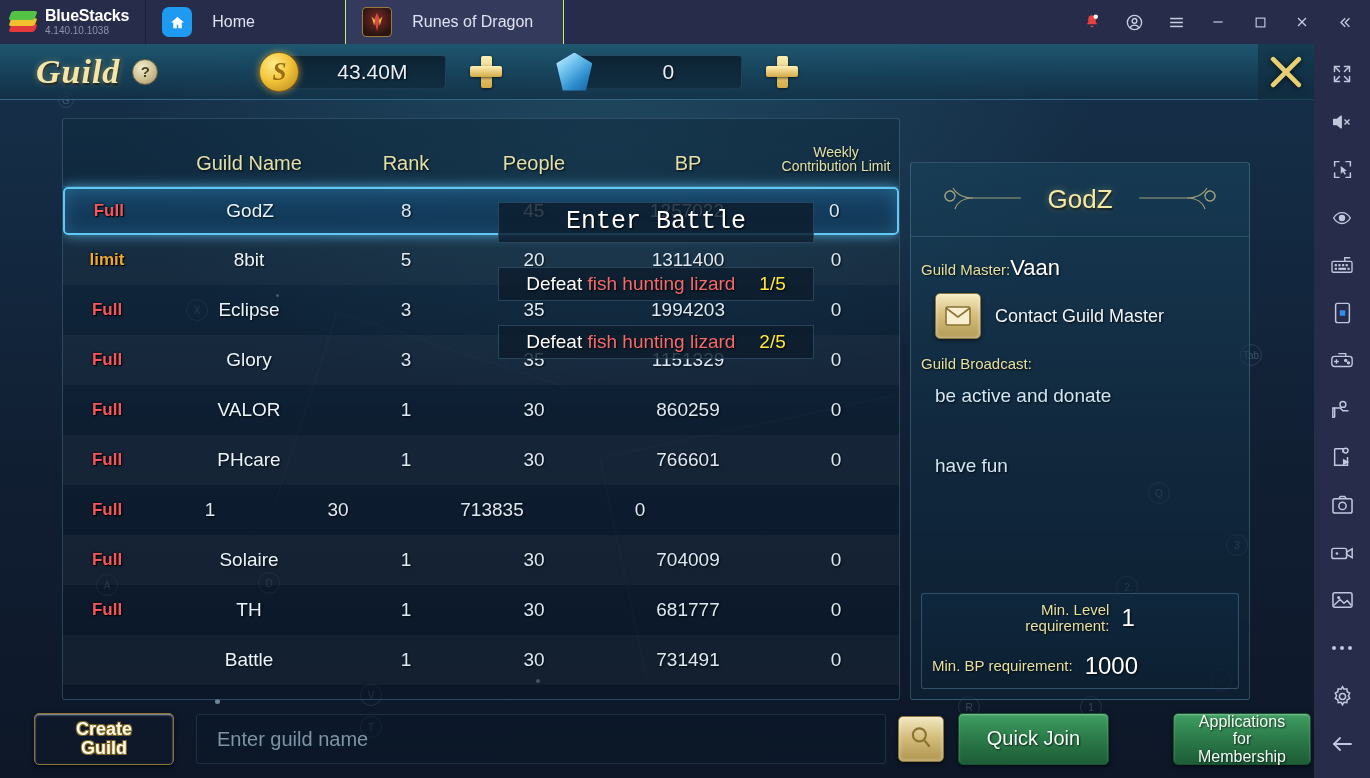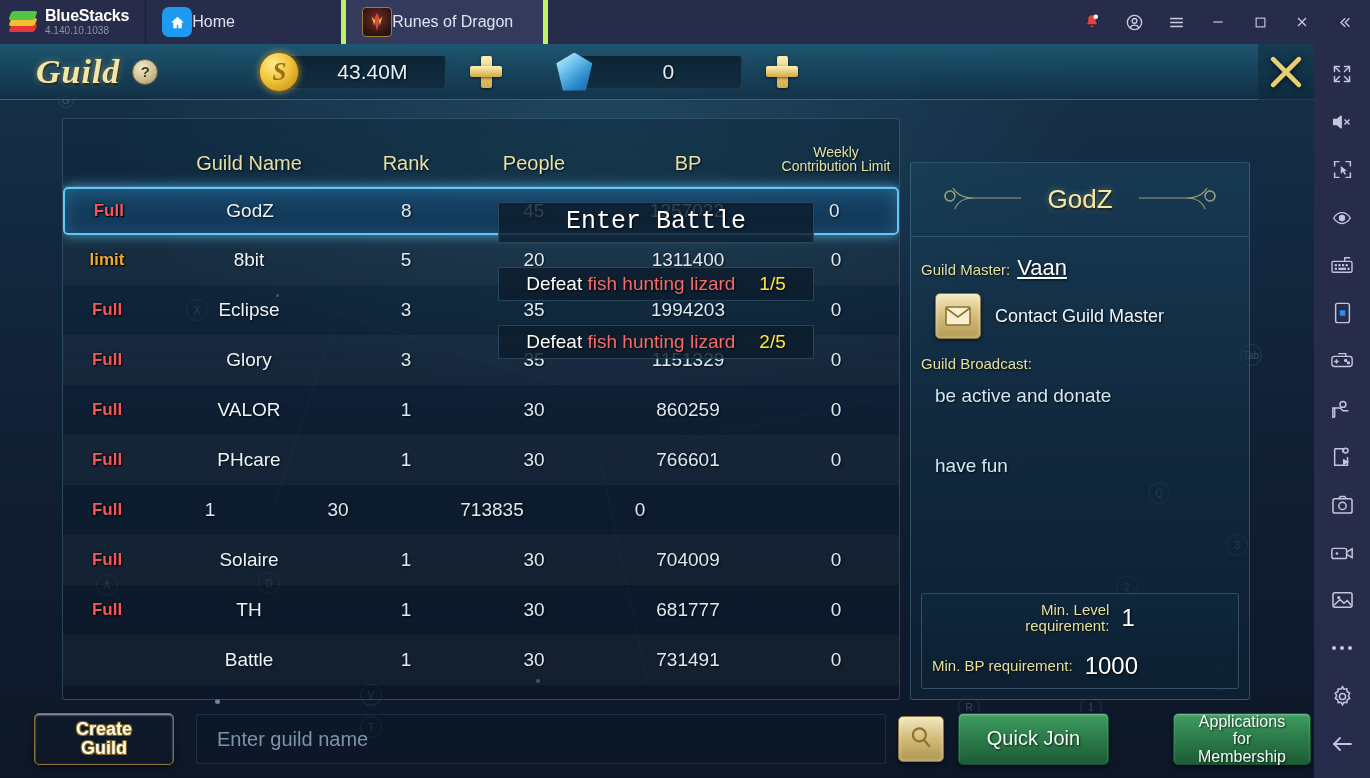--- a/index.html
+++ b/index.html
@@ -27,23 +27,23 @@
   .bs-logo { width: 26px; height: 24px; position: relative; }
   .bs-logo i { position: absolute; left: 0; border-radius: 3px/2px; display: block; }
   .bs-logo .l1 { width: 26px; height: 8px; top: 14px; background: #e23a3a; transform: skewX(-20deg); }
   .bs-logo .l2 { width: 26px; height: 8px; top: 8px; background: #f2c12e; transform: skewX(-20deg); }
   .bs-logo .l3 { width: 26px; height: 9px; top: 1px; background: #53c245; transform: skewX(-20deg); }
   .bs-brandtxt { display: flex; flex-direction: column; justify-content: center; line-height: 1.05; }
   .bs-name { color: #ffffff; font-size: 16px; font-weight: bold; letter-spacing: -0.2px; }
   .bs-ver { color: #8d93ad; font-size: 10px; margin-top: 1px; }
 
   .bs-tab {
-    display: flex; align-items: center; gap: 0;
+    display: flex; align-items: center; gap: 20px;
     padding: 0 30px 0 16px; height: 44px; min-width: 200px;
-    border-right: 5px solid #bef264;
+    border-right: 1px solid #bef264;
     cursor: pointer;
   }
   .bs-tab.active { background: #333a5c; }
   .bs-tab-label { color: #dfe2f0; font-size: 16px; white-space: nowrap; }
   .tab-icon-home {
     width: 30px; height: 30px; border-radius: 7px; background: #1e9bf0;
     display: flex; align-items: center; justify-content: center;
   }
   .tab-icon-game {
     width: 30px; height: 30px; border-radius: 4px;
@@ -238,21 +238,21 @@
   .ip-guild-name {
     color: #f2eaa6; font-size: 26px;
     text-shadow: 0 0 7px rgba(255,230,140,.4), 1px 2px 2px rgba(0,0,0,.75);
   }
   .flourish { position: absolute; top: 50%; transform: translateY(-50%); opacity: .72; }
   .flourish.left { left: 22px; }
   .flourish.right { right: 22px; }
 
   .ip-row { padding: 18px 0 0 10px; display: flex; align-items: baseline; }
   .lbl-gold { color: #e6df9e; font-size: 15px; text-shadow: 1px 1px 2px rgba(0,0,0,.8); }
-  .val-white { color: #ffffff; font-size: 22px; margin-left: 7px; text-shadow: 1px 1px 2px rgba(0,0,0,.8); text-decoration: underline; }
+  .val-white { color: #ffffff; font-size: 22px; text-shadow: 1px 1px 2px rgba(0,0,0,.8); }
 
   .contact-row { display: flex; align-items: center; gap: 14px; padding: 12px 0 0 24px; cursor: pointer; }
   .mail-btn {
     width: 46px; height: 46px; border-radius: 5px;
     background: linear-gradient(180deg, #f4ebc0 0%, #d5bd7c 48%, #b29a55 100%);
     border: 1px solid #8a7540;
     display: flex; align-items: center; justify-content: center;
     box-shadow: inset 0 0 4px rgba(255,255,255,.5), 0 2px 4px rgba(0,0,0,.5);
   }
   .contact-lbl { color: #eef5fa; font-size: 18px; text-shadow: 1px 1px 2px rgba(0,0,0,.8); }

